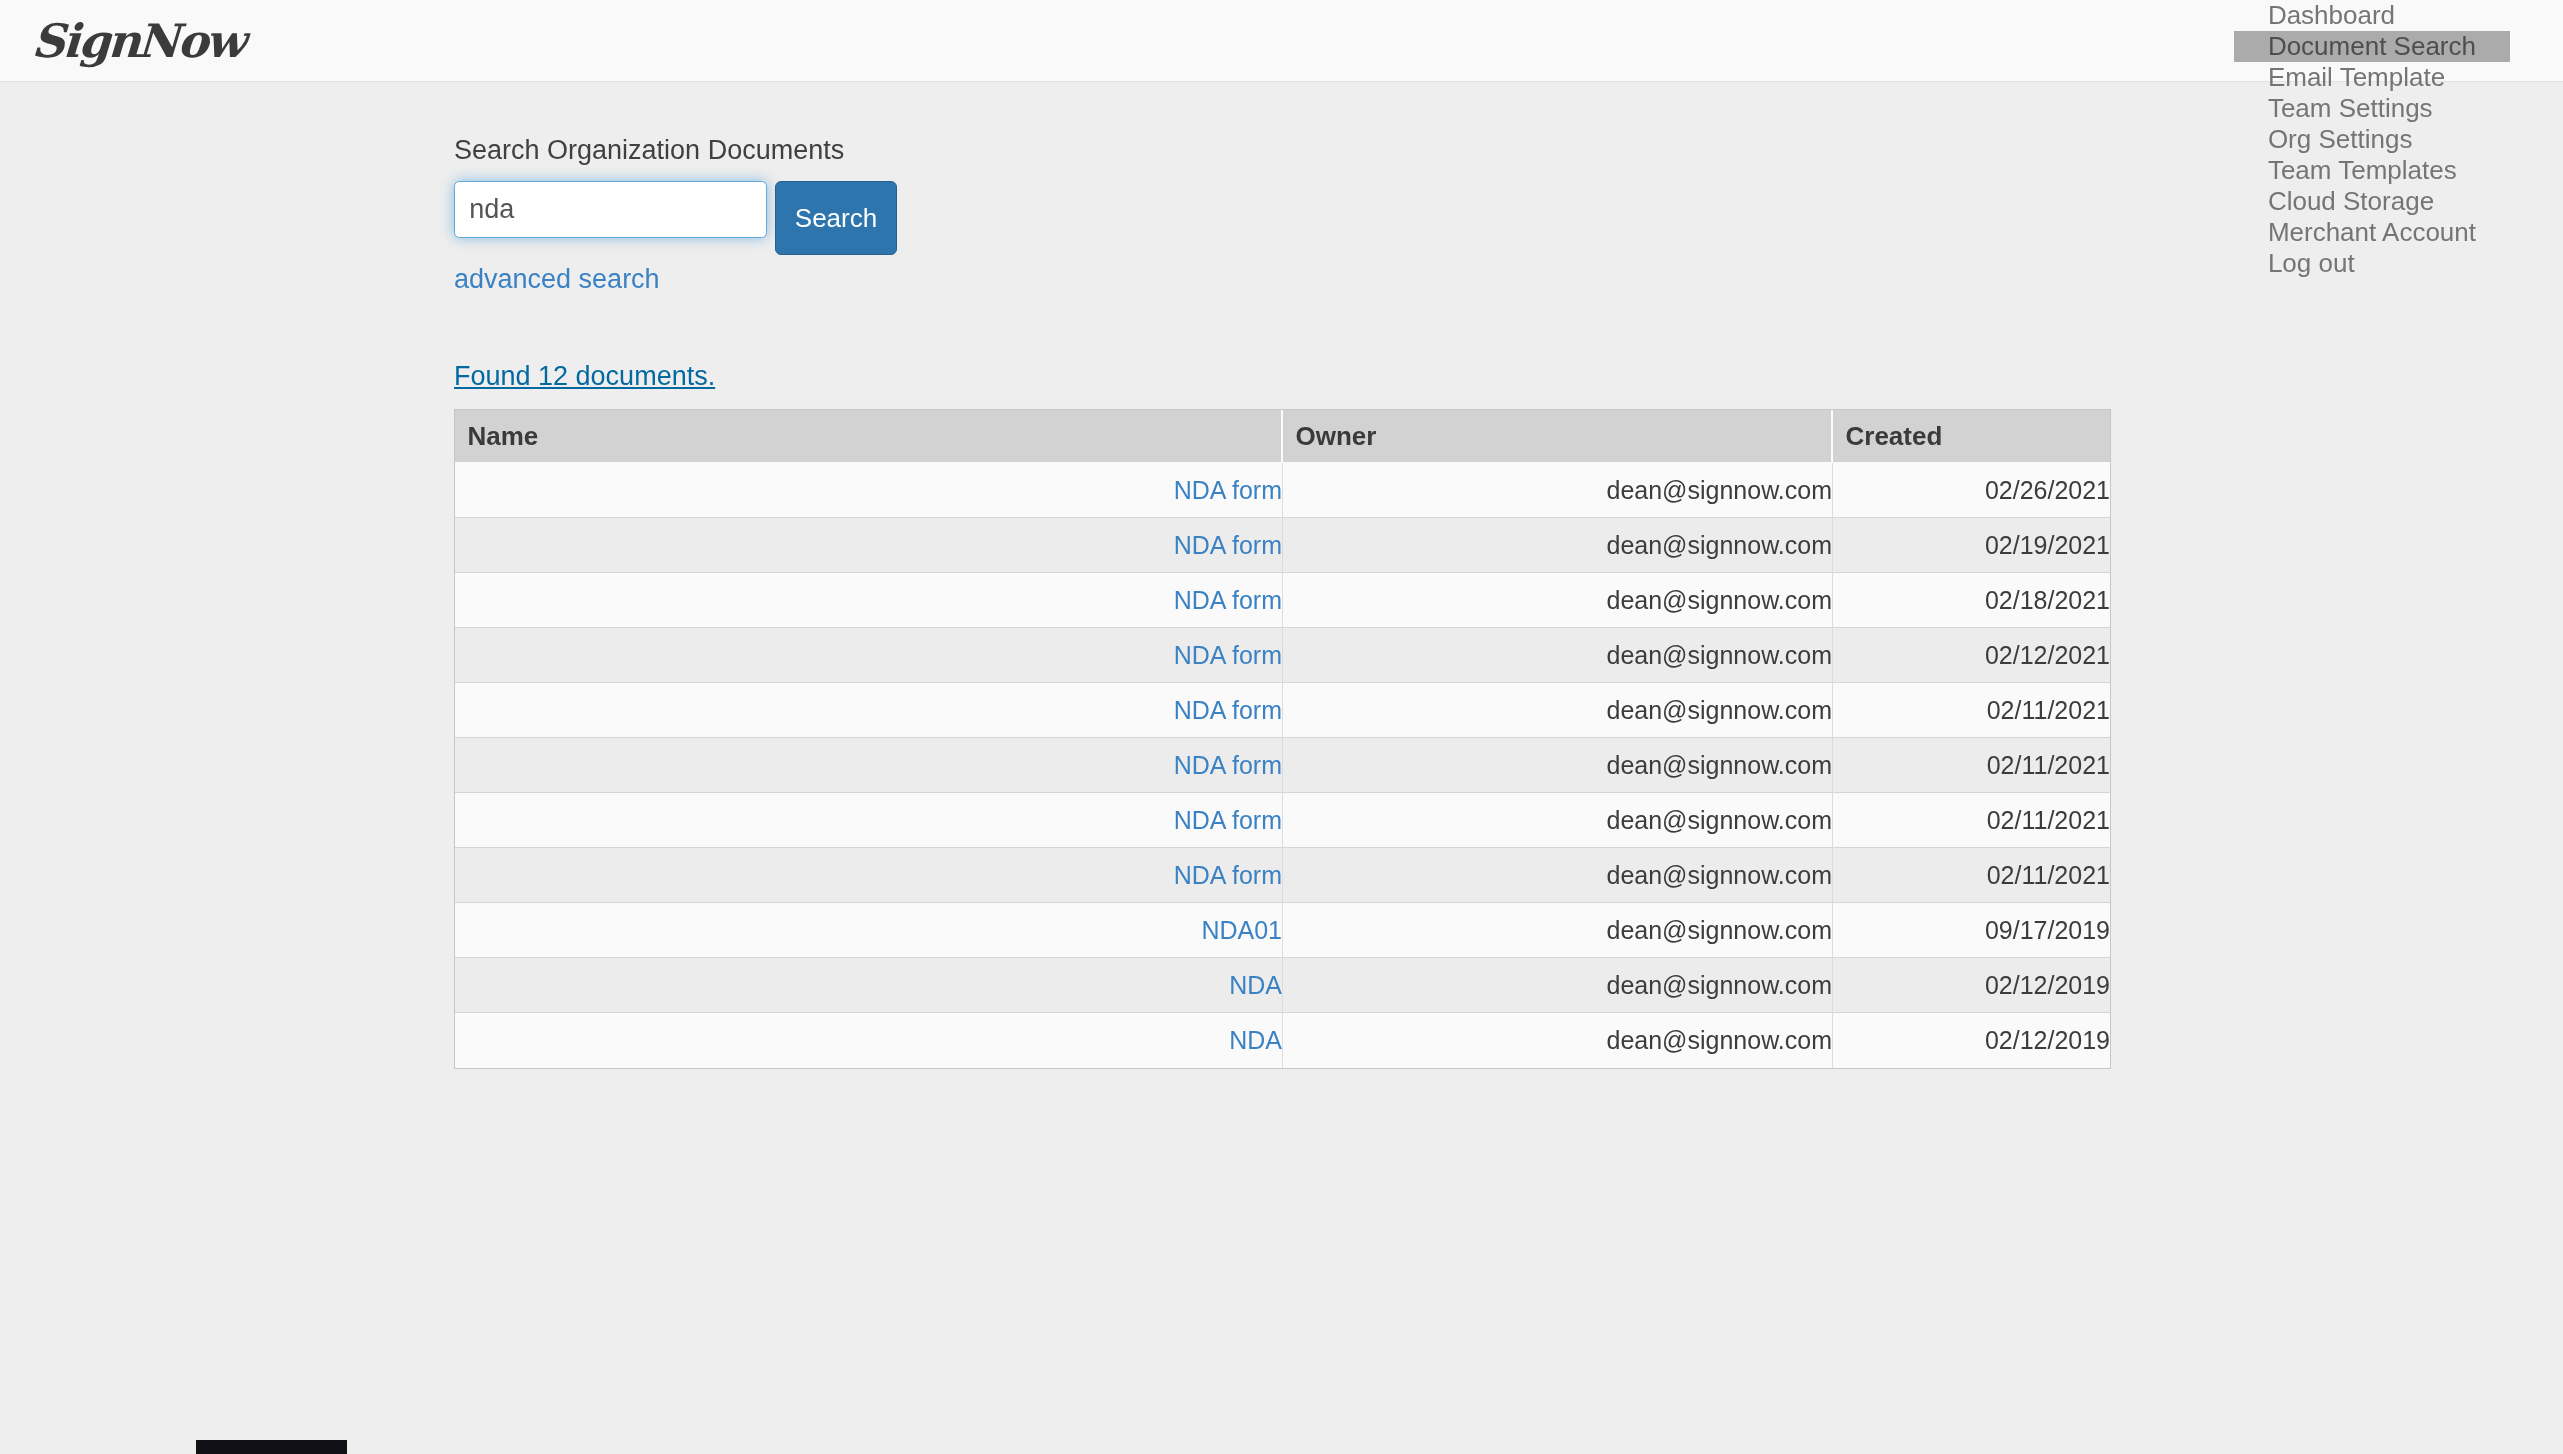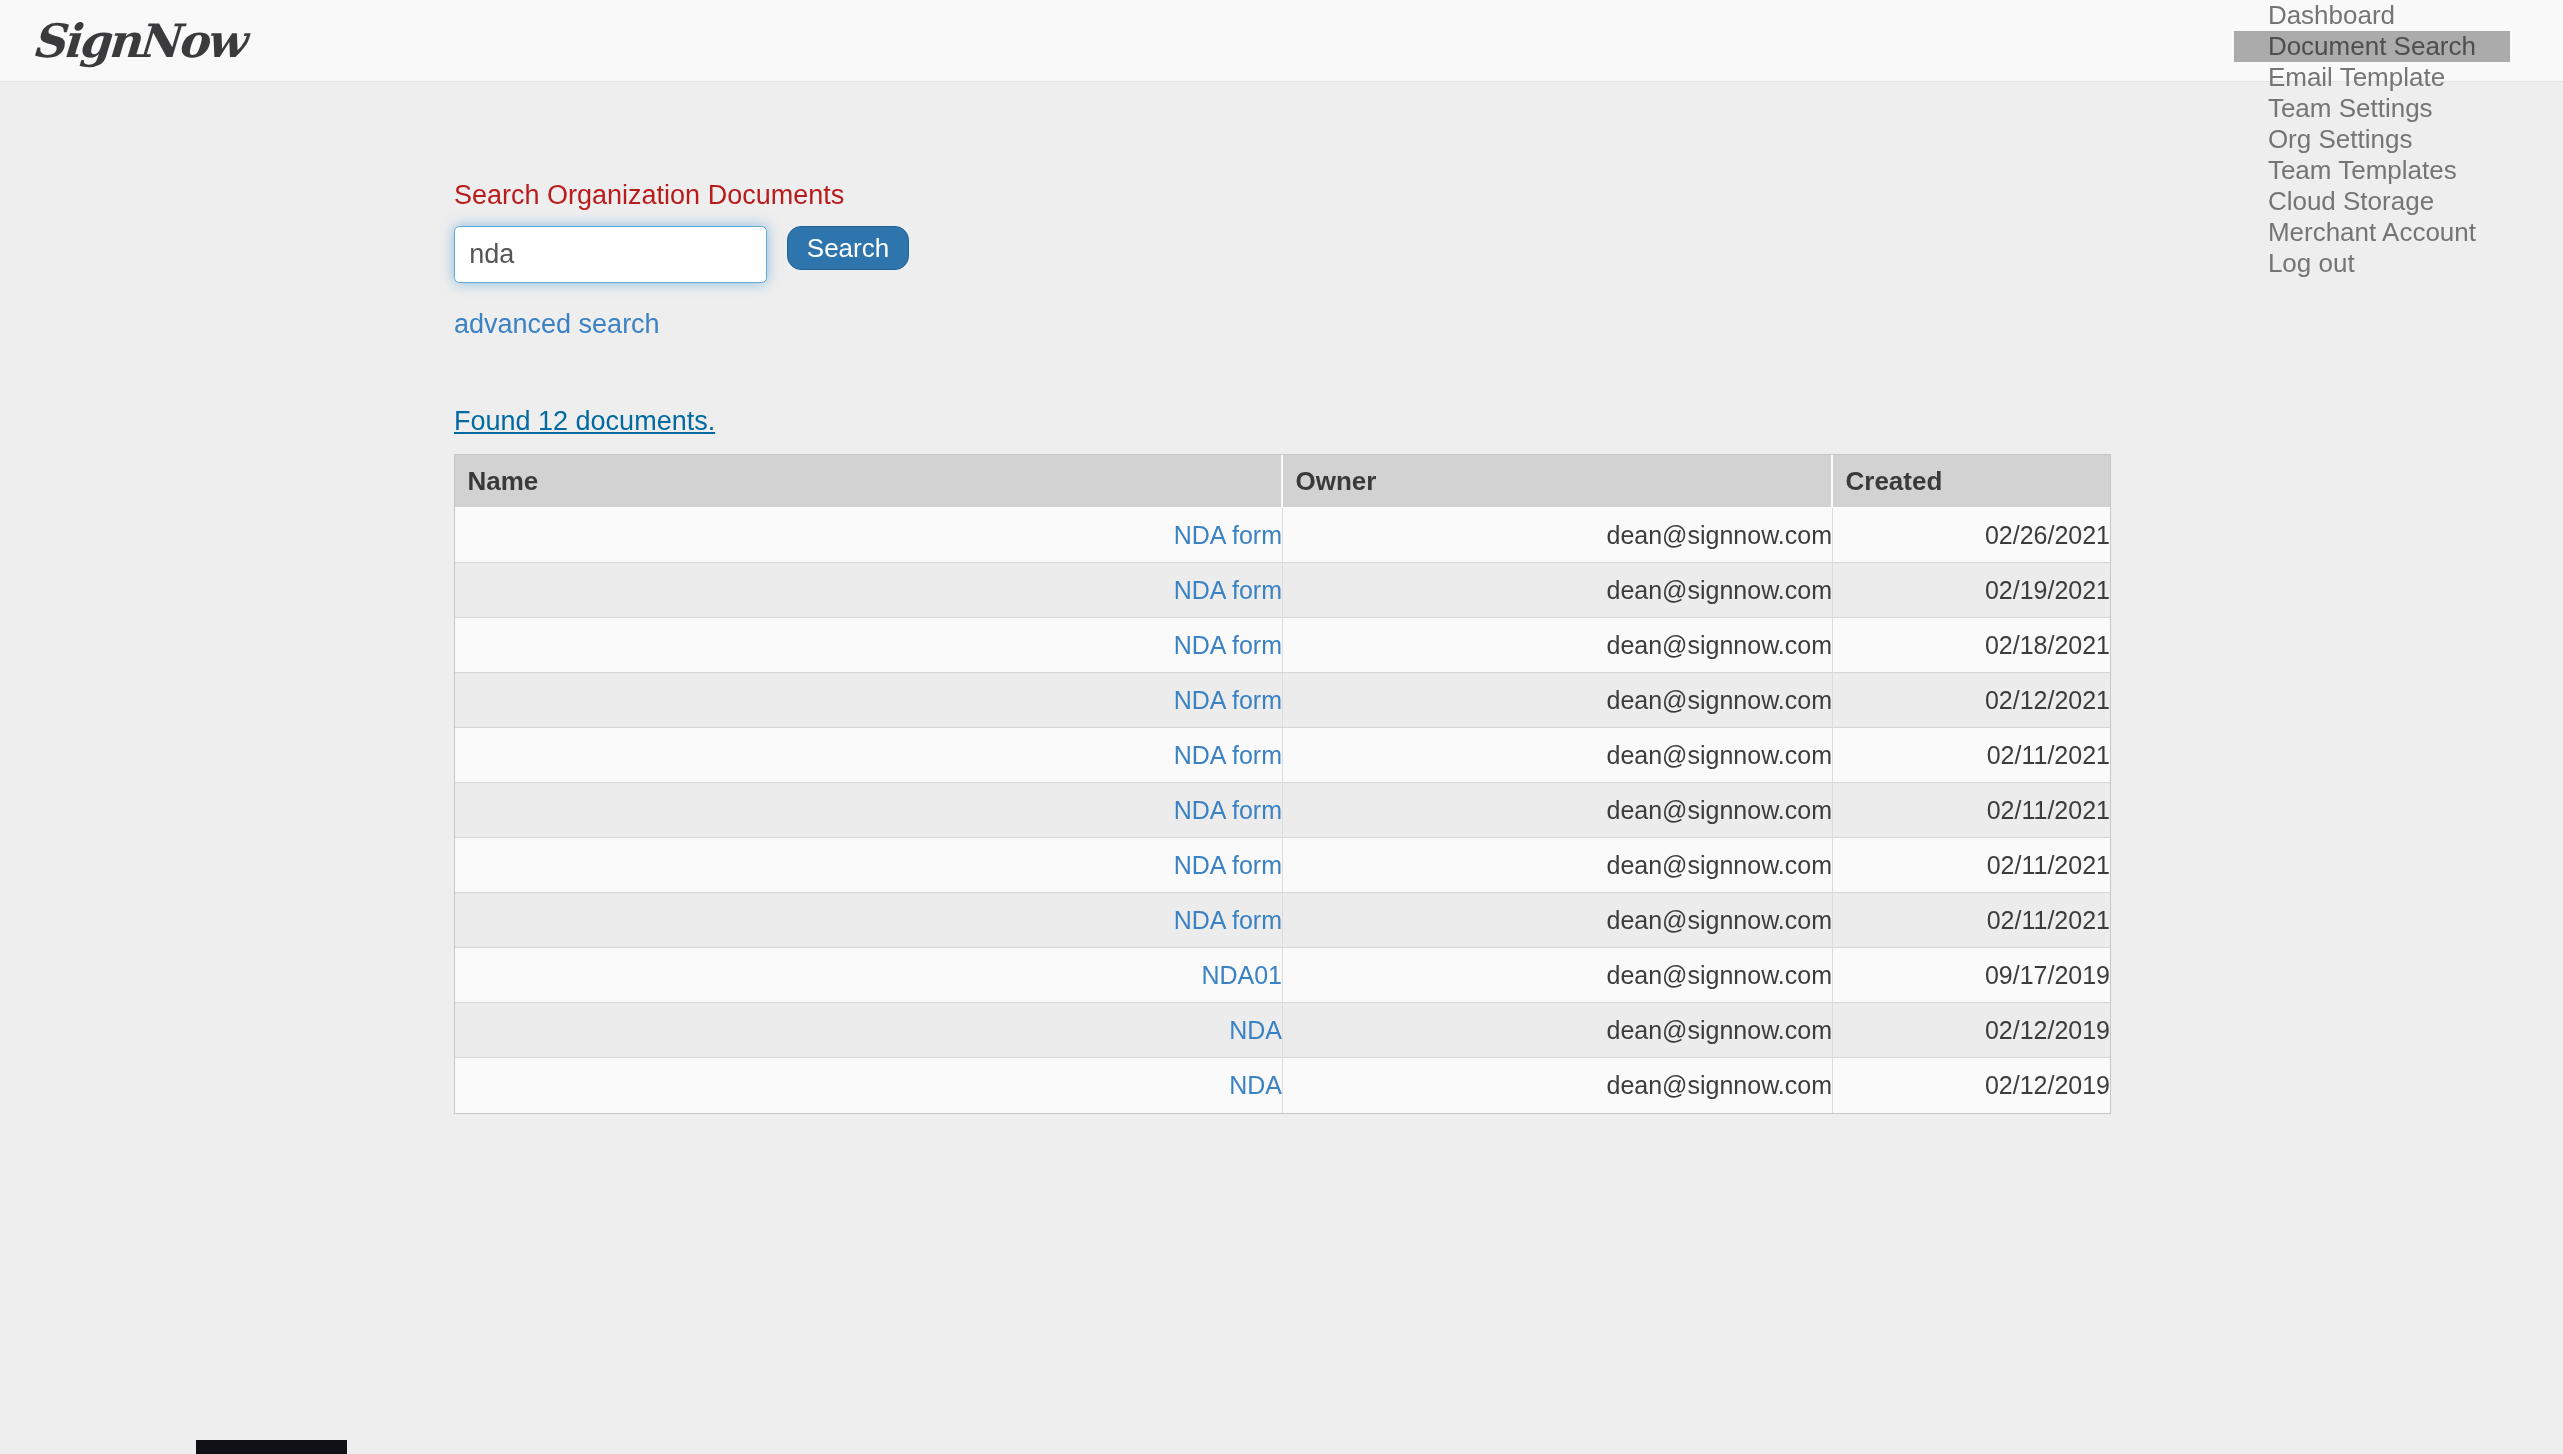--- a/index.html
+++ b/index.html
@@ -49,43 +49,43 @@
   }
   .nav-item.active {
     background: #ababab;
     color: #4e4e4e;
     text-align: center;
   }
 
   
   main.content { margin-left: 454px; padding-top: 53px; }
 
-  .section-label { font-size: 27px; color: #b91c1c; margin-top: 45px; }
+  .section-label { font-size: 27px; color: #404040; }
 
   .search-row { margin-top: 15px; display: flex; height: 57px; }
   .search-input {
     width: 313px;
     height: 57px;
     background: #ffffff;
     border: 1.8px solid #64a9da;
     border-radius: 5.3px;
     box-shadow: 0 0 12.5px rgba(100, 170, 220, 0.75);
     font-family: "Liberation Sans", sans-serif;
     font-size: 27px;
     color: #555555;
     padding: 0 14.2px;
     outline: none;
   }
   .search-button {
-    margin-left: 20px;
+    margin-left: 8px;
     width: 122px;
-    height: 44px;
+    height: 74px;
     background: #2e75ad;
     border: 1.8px solid #24618f;
-    border-radius: 14px;
+    border-radius: 6px;
     color: #ffffff;
     font-family: "Liberation Sans", sans-serif;
     font-size: 26px;
     cursor: pointer;
   }
 
   .advanced-link {
     display: inline-block;
     margin-top: 26px;
     font-size: 27px;

